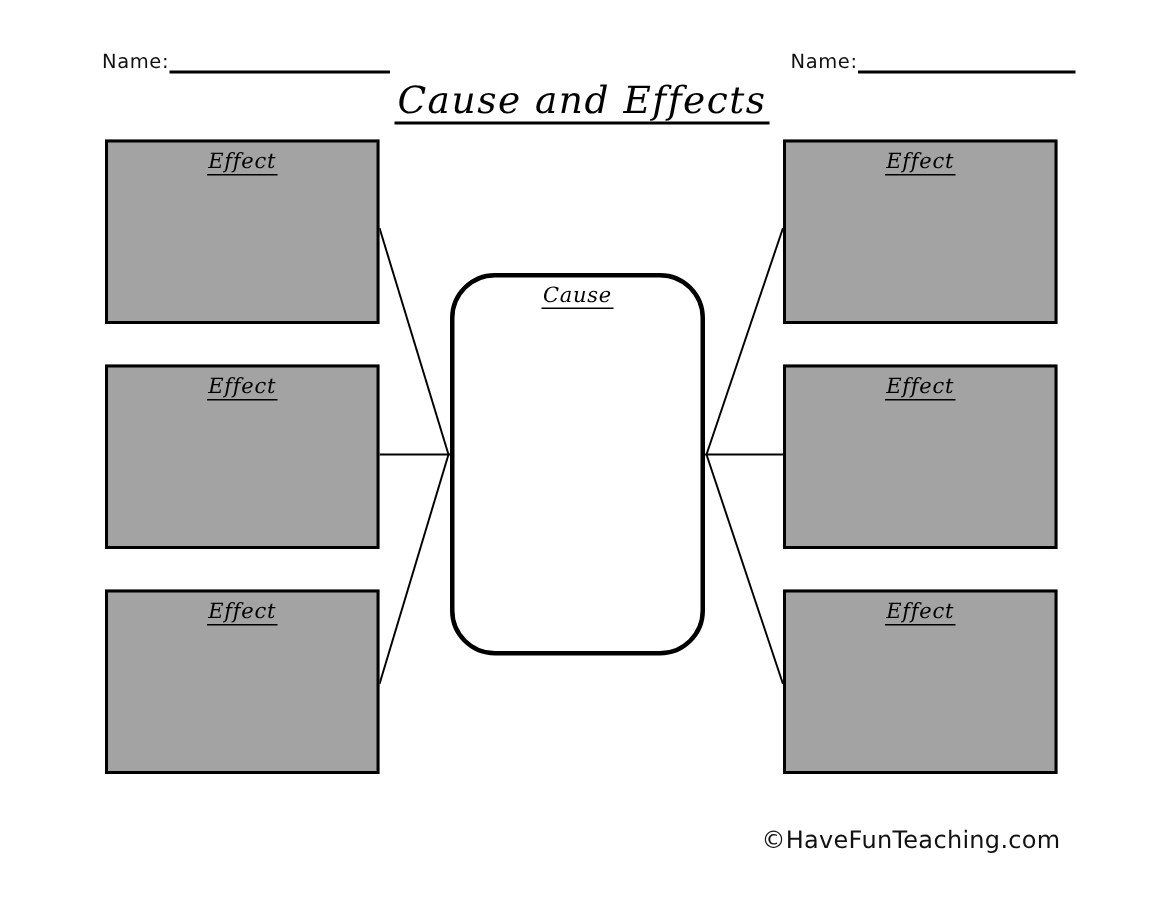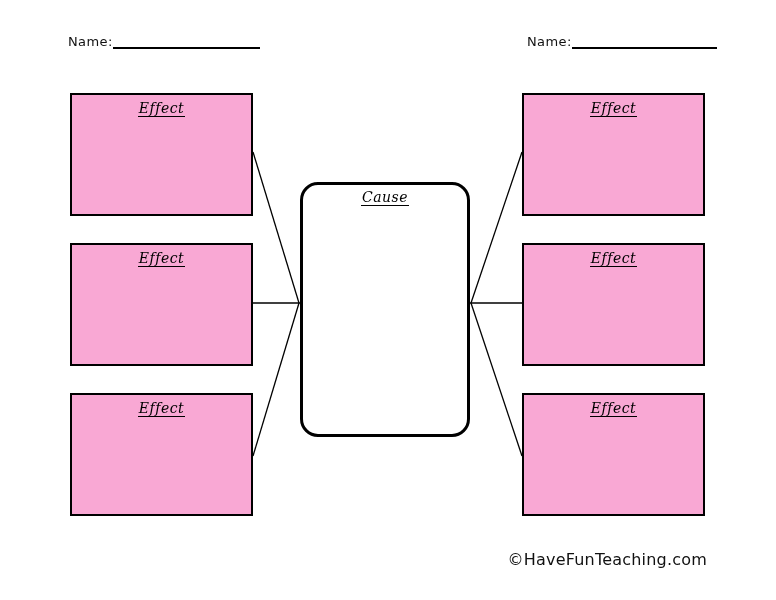--- a/index.html
+++ b/index.html
@@ -67,21 +67,21 @@
     padding: 0 2px 1px 2px;
     line-height: 1.05;
   }
 
   
   .effect-box {
     position: absolute;
     width: 183px;
     height: 123px;
     border: 2px solid #000;
-    background: #f9a8d4;
+    background: #a3a3a3;
     box-sizing: border-box;
     z-index: 3;
   }
   .effect-label {
     position: absolute;
     top: 5px;
     left: 0;
     width: 100%;
     text-align: center;
     font-family: "DejaVu Serif", serif;
@@ -104,21 +104,21 @@
   #effect-box-right-bottom { left: 522px; top: 393px; }
 
   
   #cause-shape {
     position: absolute;
     left: 300px;
     top: 182px;
     width: 170px;
     height: 255px;
     border: 3px solid #000;
-    border-radius: 18px;
+    border-radius: 30px;
     background: #ffffff;
     box-sizing: border-box;
     z-index: 3;
     padding-left: 32px;
   }
   #cause-label {
     position: absolute;
     top: 4px;
     left: 0;
     width: 100%;
@@ -163,20 +163,23 @@
 <div id="worksheet">
 
   <div class="field" id="name-field">
     <span class="field-label">Name:</span><span class="field-rule"></span>
   </div>
 
   <div class="field" id="date-field">
     <span class="field-label">Name:</span><span class="field-rule"></span>
   </div>
 
+  <div id="page-title">
+    <span class="title-inner">Cause and Effects</span>
+  </div>
 
   <svg id="connectors" viewBox="0 0 776 600" width="776" height="600" xmlns="http://www.w3.org/2000/svg">
 
     <line x1="253" y1="152" x2="299" y2="303" stroke="#000" stroke-width="1.3"></line>
     <line x1="253" y1="303" x2="300" y2="303" stroke="#000" stroke-width="1.3"></line>
     <line x1="253" y1="456" x2="299" y2="303" stroke="#000" stroke-width="1.3"></line>
 
     <line x1="522" y1="152" x2="471" y2="303" stroke="#000" stroke-width="1.3"></line>
     <line x1="470" y1="303" x2="522" y2="303" stroke="#000" stroke-width="1.3"></line>
     <line x1="522" y1="456" x2="471" y2="303" stroke="#000" stroke-width="1.3"></line>

